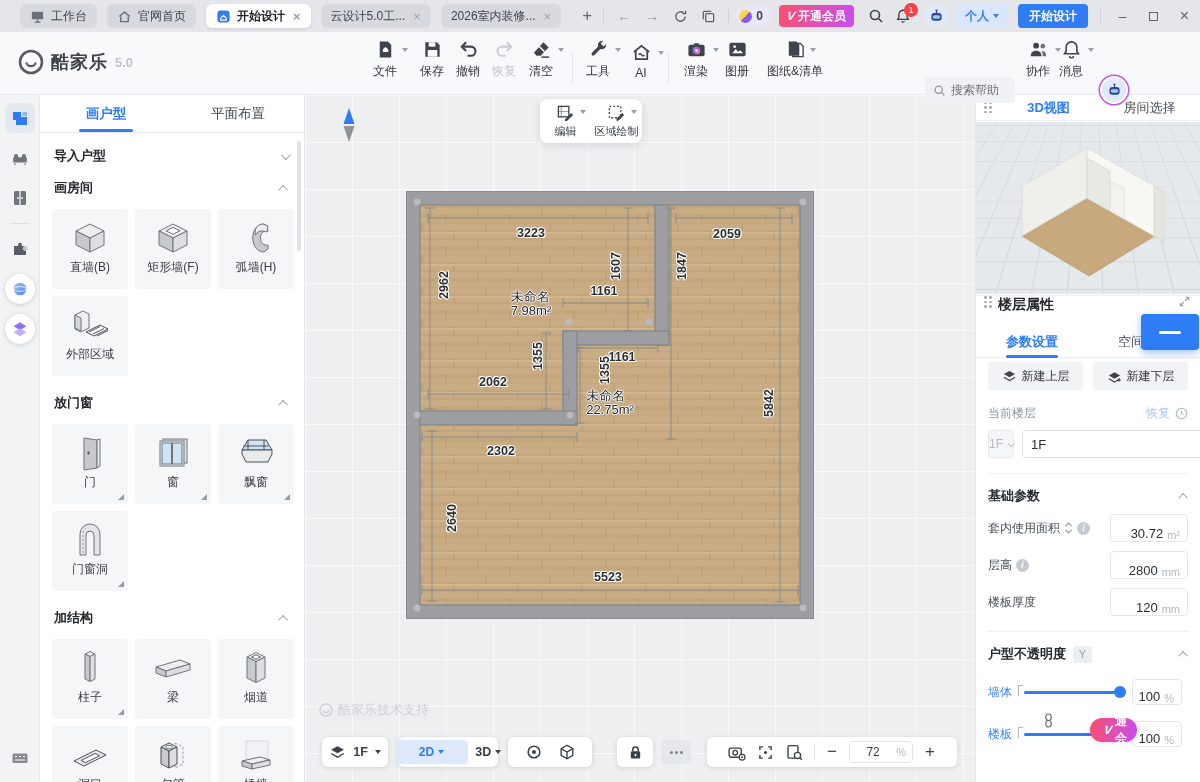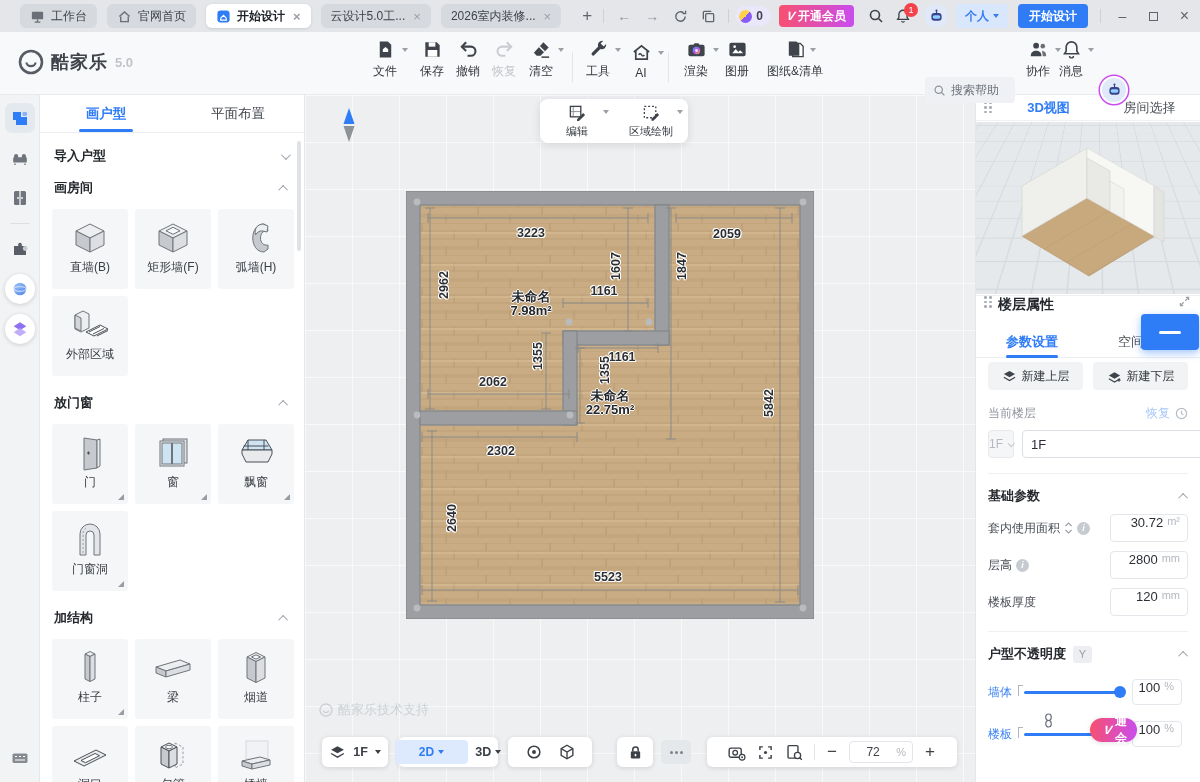--- a/index.html
+++ b/index.html
@@ -58,28 +58,28 @@
 .chev{width:7px;height:7px;border-right:1.6px solid #9aa0a8;border-bottom:1.6px solid #9aa0a8;display:inline-block}
 .chev.down{transform:rotate(45deg) translateY(-2px)}
 .chev.up{transform:rotate(-135deg) translateY(-2px)}
 .cards{display:flex;flex-wrap:wrap;gap:7px;padding:6px 0 2px 12px}
 .card{width:76px;height:80px;background:#f5f6f8;border-radius:3px;position:relative;text-align:center;cursor:pointer}
 .card svg{margin:9px auto 0}
 .card .cl{margin-top:1px;color:#3a3e45;font-size:12px}
 .corner{position:absolute;right:4px;bottom:4px;width:0;height:0;border-left:6px solid transparent;border-bottom:6px solid #989da5}
 
 .canvas{position:absolute;left:305px;top:95px;width:670px;bottom:0;background-color:#edeff1;background-image:linear-gradient(rgba(255,255,255,.65) 1px,transparent 1px),linear-gradient(90deg,rgba(255,255,255,.65) 1px,transparent 1px);background-size:47px 47px;overflow:hidden}
-.editbar{position:absolute;left:235px;top:4px;width:148px;height:44px;background:#fff;border-radius:8px;box-shadow:0 2px 8px rgba(31,35,41,.12);display:flex;z-index:5}
+.editbar{position:absolute;left:235px;top:4px;width:102px;height:44px;background:#fff;border-radius:8px;box-shadow:0 2px 8px rgba(31,35,41,.12);display:flex;z-index:5}
 .eb-item{flex:1;text-align:center;padding-top:5px;position:relative;cursor:pointer}
 .eb-item svg{margin:0 auto}
 .eb-item .el{font-size:11px;color:#34383f;margin-top:1px;white-space:nowrap}
 .eb-caret{position:absolute;top:11px;right:5px;width:0;height:0;border-left:3px solid transparent;border-right:3px solid transparent;border-top:4px solid #9aa0a8}
 .dim{position:absolute;transform:translate(-50%,-50%);font-size:12.5px;font-weight:bold;color:#2b2e33;white-space:nowrap;text-shadow:1px 0 0 #fff,-1px 0 0 #fff,0 1px 0 #fff,0 -1px 0 #fff,1px 1px 0 #fff,-1px -1px 0 #fff;z-index:3}
 .dim.v{transform:translate(-50%,-50%) rotate(-90deg)}
-.roomlab{position:absolute;transform:translate(-50%,-50%);text-align:center;font-size:13px;font-weight:bold;color:#23262b;line-height:14px;text-shadow:1px 0 0 #fff,-1px 0 0 #fff,0 1px 0 #fff,0 -1px 0 #fff;z-index:3;white-space:nowrap}
+.roomlab{position:absolute;transform:translate(-50%,-50%);text-align:left;font-size:13px;font-weight:normal;color:#23262b;line-height:14px;text-shadow:1px 0 0 #fff,-1px 0 0 #fff,0 1px 0 #fff,0 -1px 0 #fff;z-index:3;white-space:nowrap}
 .watermark{position:absolute;left:14px;top:606px;display:flex;align-items:center;gap:5px;color:#cdd1d5;font-size:13px}
 .pill{position:absolute;top:642px;height:30px;background:#fff;border-radius:6px;box-shadow:0 1px 5px rgba(31,35,41,.14);display:flex;align-items:center;justify-content:center;gap:7px;z-index:6}
 .pill .txt{font-weight:bold;color:#3c4047;font-size:12.5px}
 .chip2d{height:24px;border-radius:4px;background:#ddeafd;color:#2e7cf6;font-weight:bold;display:flex;align-items:center;gap:4px;padding:0 24px}
 .c2{width:0;height:0;border-left:3.5px solid transparent;border-right:3.5px solid transparent;border-top:4.5px solid #2e7cf6}
 .c3{width:0;height:0;border-left:3.5px solid transparent;border-right:3.5px solid transparent;border-top:4.5px solid #3c4047}
 .morebtn{position:absolute;top:645px;left:356px;width:30px;height:24px;border-radius:5px;background:#e5e8eb;display:flex;align-items:center;justify-content:center;gap:2px;z-index:6}
 .morebtn i{width:3px;height:3px;border-radius:50%;background:#7d838b}
 .zoombox{width:64px;height:22px;border:1px solid #e2e5e9;border-radius:4px;display:flex;align-items:center;background:#fff}
 .zoombox .zv{flex:1;text-align:center;color:#3c4047}
@@ -111,21 +111,21 @@
 .selrow{display:flex;gap:8px;margin-top:8px}
 .dis-sel{width:50px;height:28px;background:#f5f6f8;border:1px solid #e6e8eb;border-radius:4px;display:flex;align-items:center;justify-content:center;gap:5px;color:#b6bac0}
 .dchev{width:5px;height:5px;border-right:1.4px solid #c3c7cd;border-bottom:1.4px solid #c3c7cd;transform:rotate(45deg) translateY(-1px)}
 .txtinput{flex:1;height:28px;border:1px solid #dcdfe4;border-radius:4px;padding:0 8px;font-size:13px;color:#2b2f35;font-family:inherit;background:#fff}
 .divider{border-top:1px solid #eef0f2;margin-top:15px}
 .sechead{display:flex;align-items:center;margin-top:13px}
 .sechead .t{font-size:13px;font-weight:bold;color:#24272c}
 .sechead .sp{flex:1}
 .frow{display:flex;align-items:center;margin-top:9px}
 .frow .fl{color:#4a4f57;display:flex;align-items:center;gap:4px;flex:1}
-.valbox{width:78px;height:28px;border:1px solid #e3e6ea;border-radius:4px;display:flex;align-items:flex-start;justify-content:flex-end;gap:4px;padding:0 7px;background:#fff}
+.valbox{width:78px;height:28px;border:1px solid #e3e6ea;border-radius:4px;display:flex;align-items:flex-end;justify-content:flex-end;gap:4px;padding:0 7px;background:#fff}
 .valbox .v{font-size:13px;color:#2b2f35}
 .valbox .u{font-size:11px;color:#b3b8bf}
 .ybadge{width:19px;height:17px;background:#eceef1;border-radius:3px;color:#9aa0a8;font-size:11px;text-align:center;line-height:17px;margin-left:7px}
 .srow{display:flex;align-items:center;margin-top:16px}
 .srow .sl{width:32px;color:#3b82f6}
 .track{position:relative;width:100px;height:14px;margin:0 10px 0 2px}
 .track .tick{position:absolute;left:-4px;top:0;width:5px;height:11px;border-left:1.4px solid #b0b5bb;border-top:1.4px solid #b0b5bb}
 .track .line{position:absolute;left:2px;right:2px;top:6px;height:3px;background:#2e7cf6;border-radius:2px}
 .track .knob{position:absolute;right:-4px;top:1px;width:12px;height:12px;border-radius:50%;background:#2e7cf6}
 .chain{position:absolute;left:55px}

